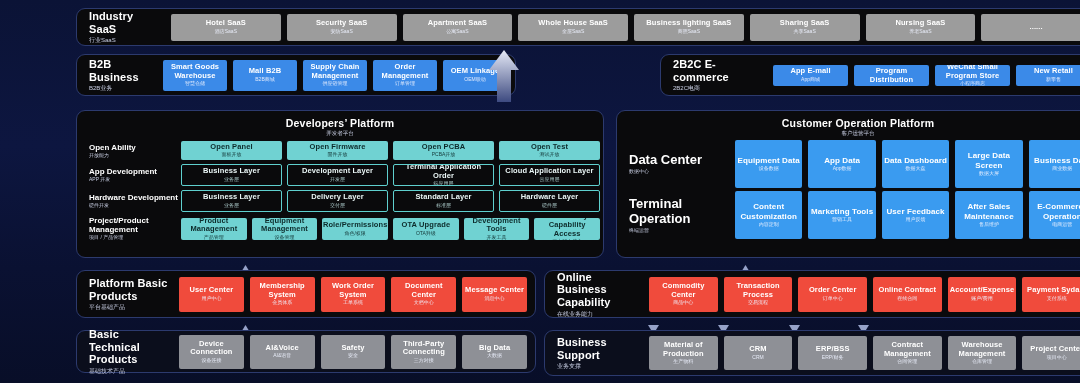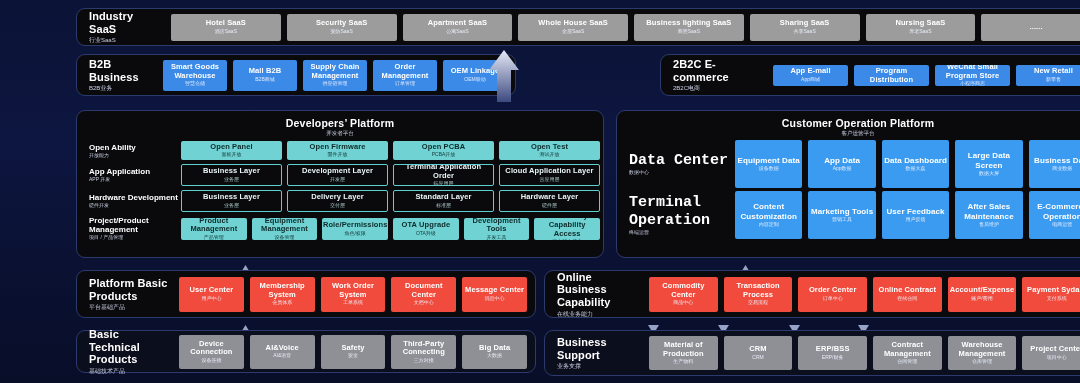--- a/index.html
+++ b/index.html
@@ -93,21 +93,21 @@
   .prow { display: flex; align-items: center; margin-top: 4px; }
   .prow .rlabel { flex: 0 0 104px; color: #fff; padding-left: 12px; line-height: 1.15; }
   .prow .rlabel .en { font-size: 8px; font-weight: 700; }
   .prow .rlabel .cn { font-size: 5px; color: #c9cfe4; margin-top: 1px; }
   .prow .rcells { display: flex; flex: 1 1 auto; gap: 5px; padding-right: 3px; }
   .prow .rcells .cell { height: 19px; }
   #dev-panel .prow.tall .rcells .cell { height: 22px; }
 
   #cust-panel .prow { margin-top: 3px; }
   #cust-panel .prow .rlabel { flex: 0 0 118px; }
-  #cust-panel .prow .rlabel .en { font-size: 15px; font-family: Liberation Mono, monospace; }
+  #cust-panel .prow .rlabel .en { font-size: 13px; }
   #cust-panel .prow .rcells { gap: 6px; }
   #cust-panel .prow .rcells .cell { height: 48px; }
   #cust-panel .prow .rcells .cell .en { font-size: 8px; }
 
   #plat-basic { left: 28px; top: 270px; width: 460px; height: 48px; }
   #plat-basic .sec-label { flex: 0 0 100px; }
   #plat-basic .cell { height: 35px; }
 
   #online-biz { left: 496px; top: 270px; width: 556px; height: 48px; }
   #online-biz .sec-label { flex: 0 0 102px; }
@@ -262,21 +262,21 @@
         </div>
         <div class="cell teal">
           <div class="en">Open Test</div>
           <div class="cn">测试开放</div>
         </div>
       </div>
     </div>
 
     <div class="prow tall">
       <div class="rlabel">
-        <div class="en">App Application</div>
+        <div class="en">App Development</div>
         <div class="cn">APP 开发</div>
       </div>
       <div class="rcells">
         <div class="cell outline">
           <div class="en">Business Layer</div>
           <div class="cn">业务层</div>
         </div>
         <div class="cell outline">
           <div class="en">Development Layer</div>
           <div class="cn">开发层</div>

